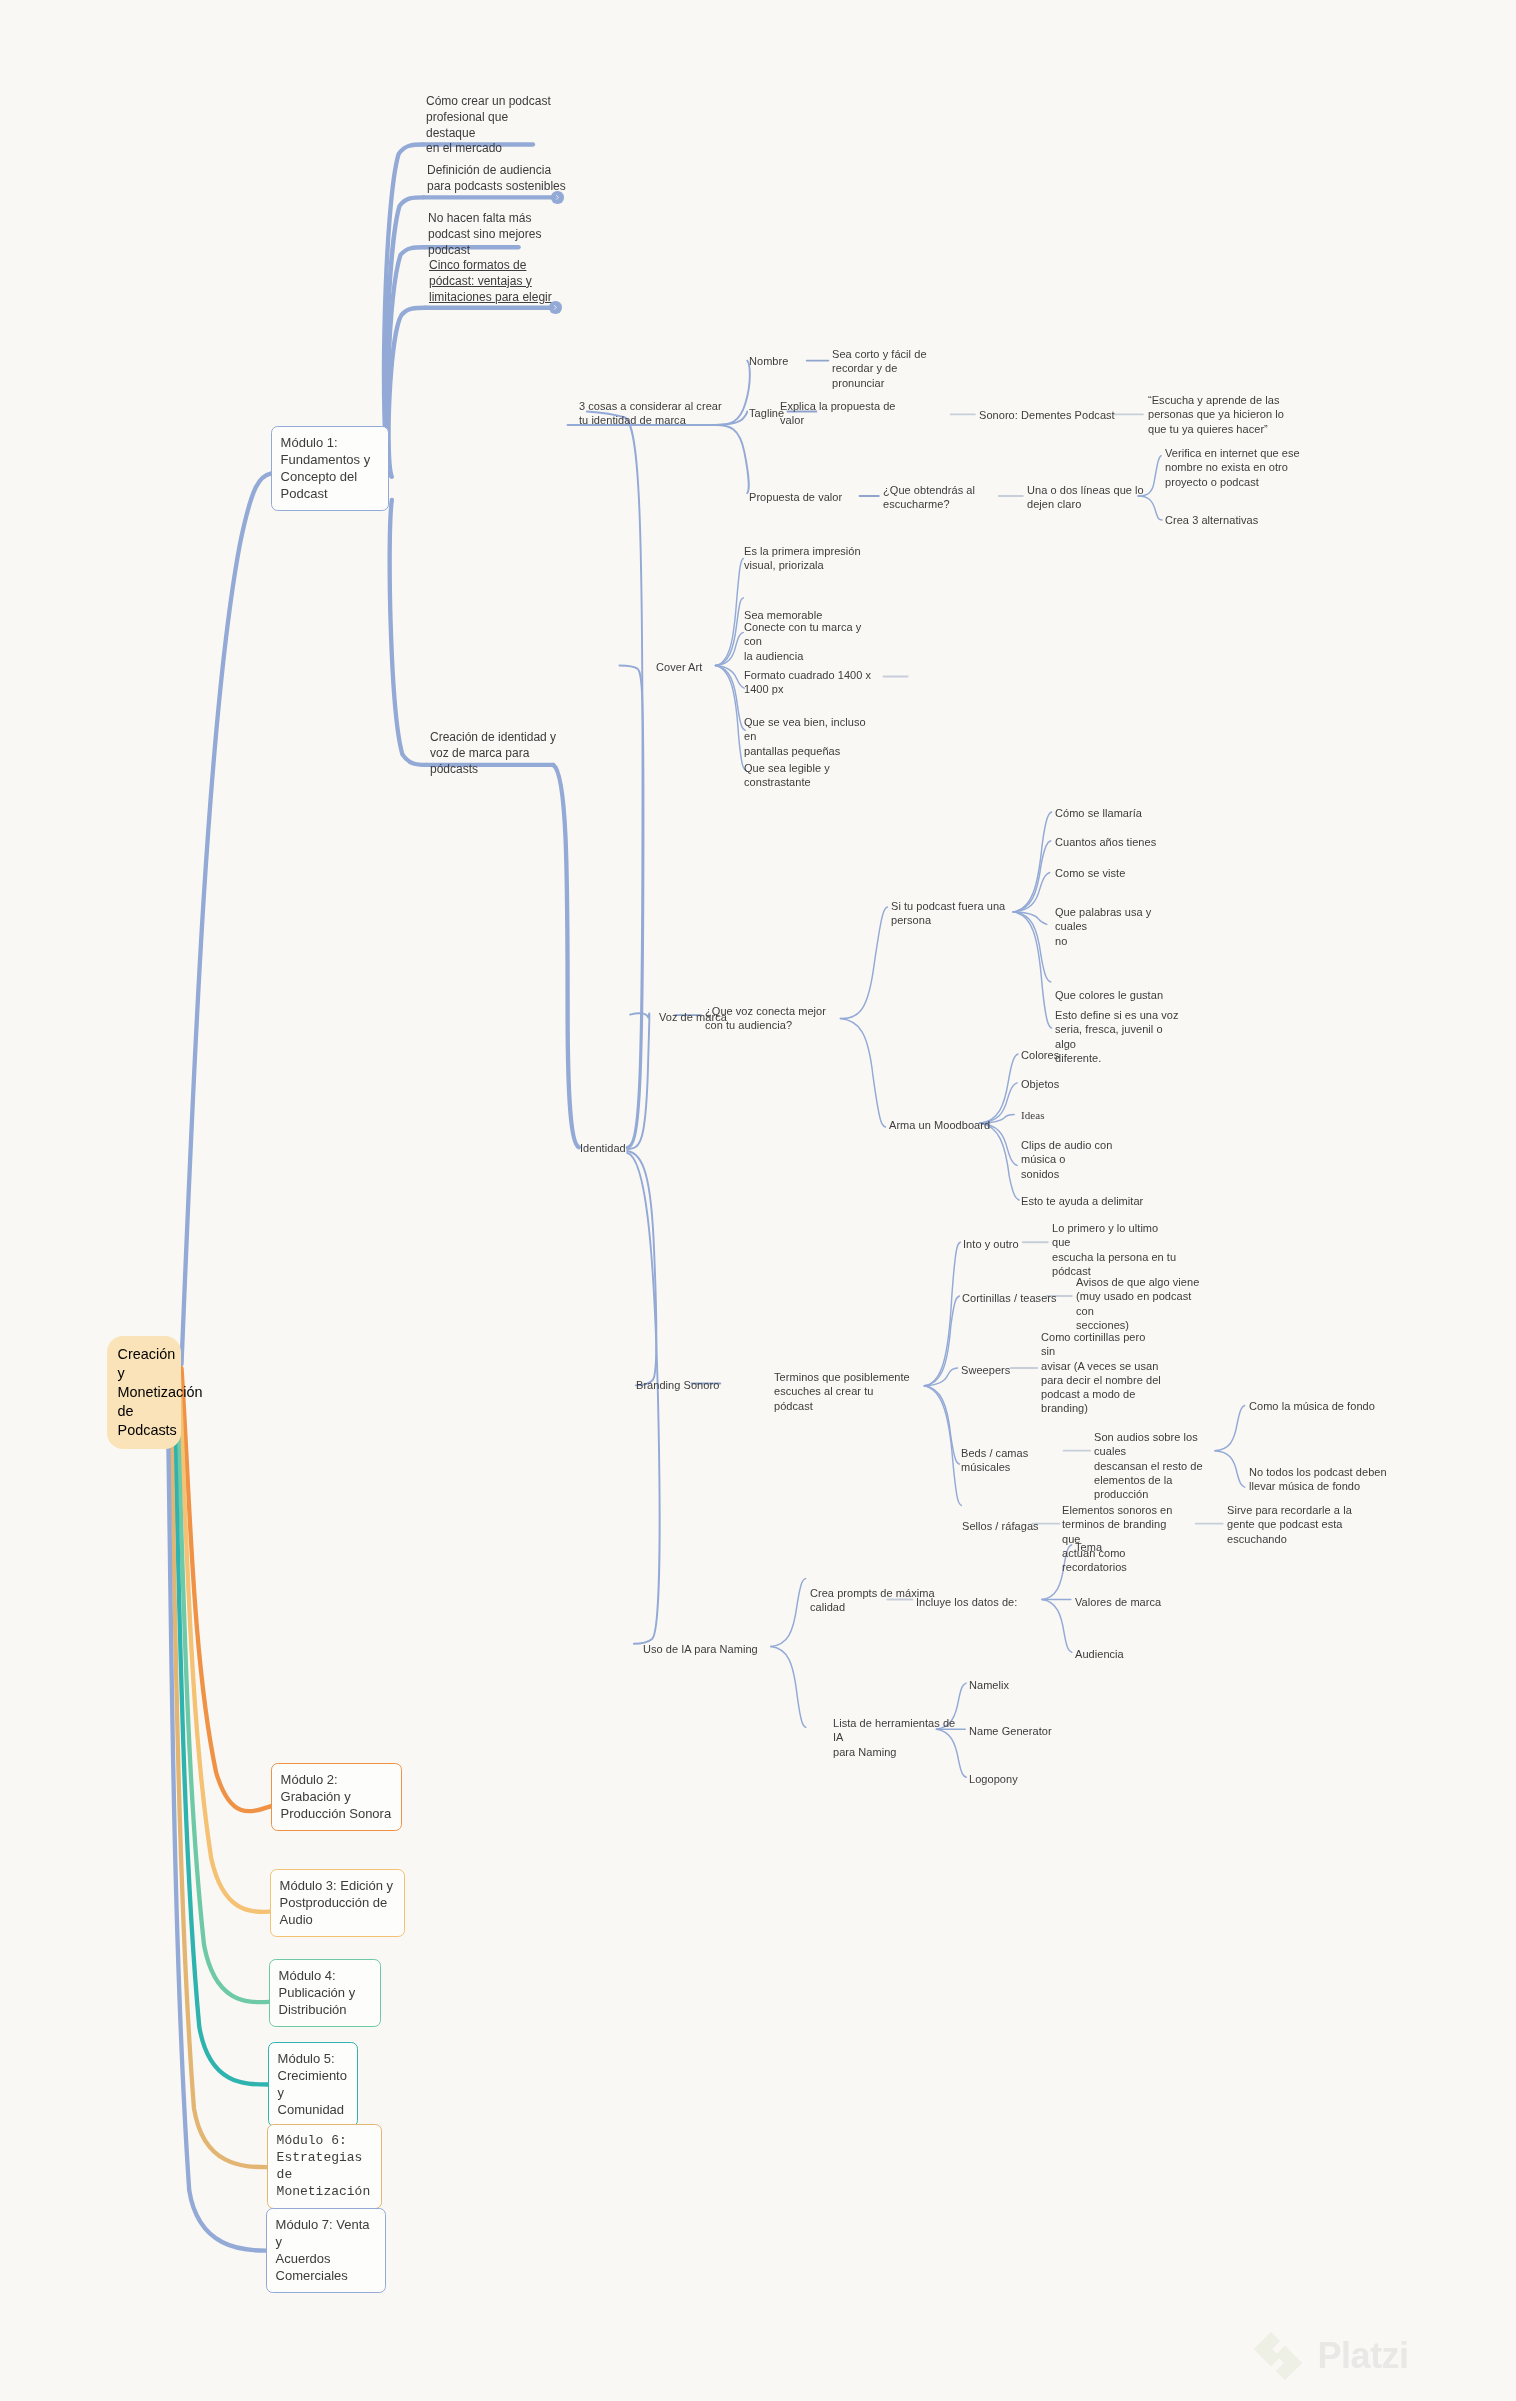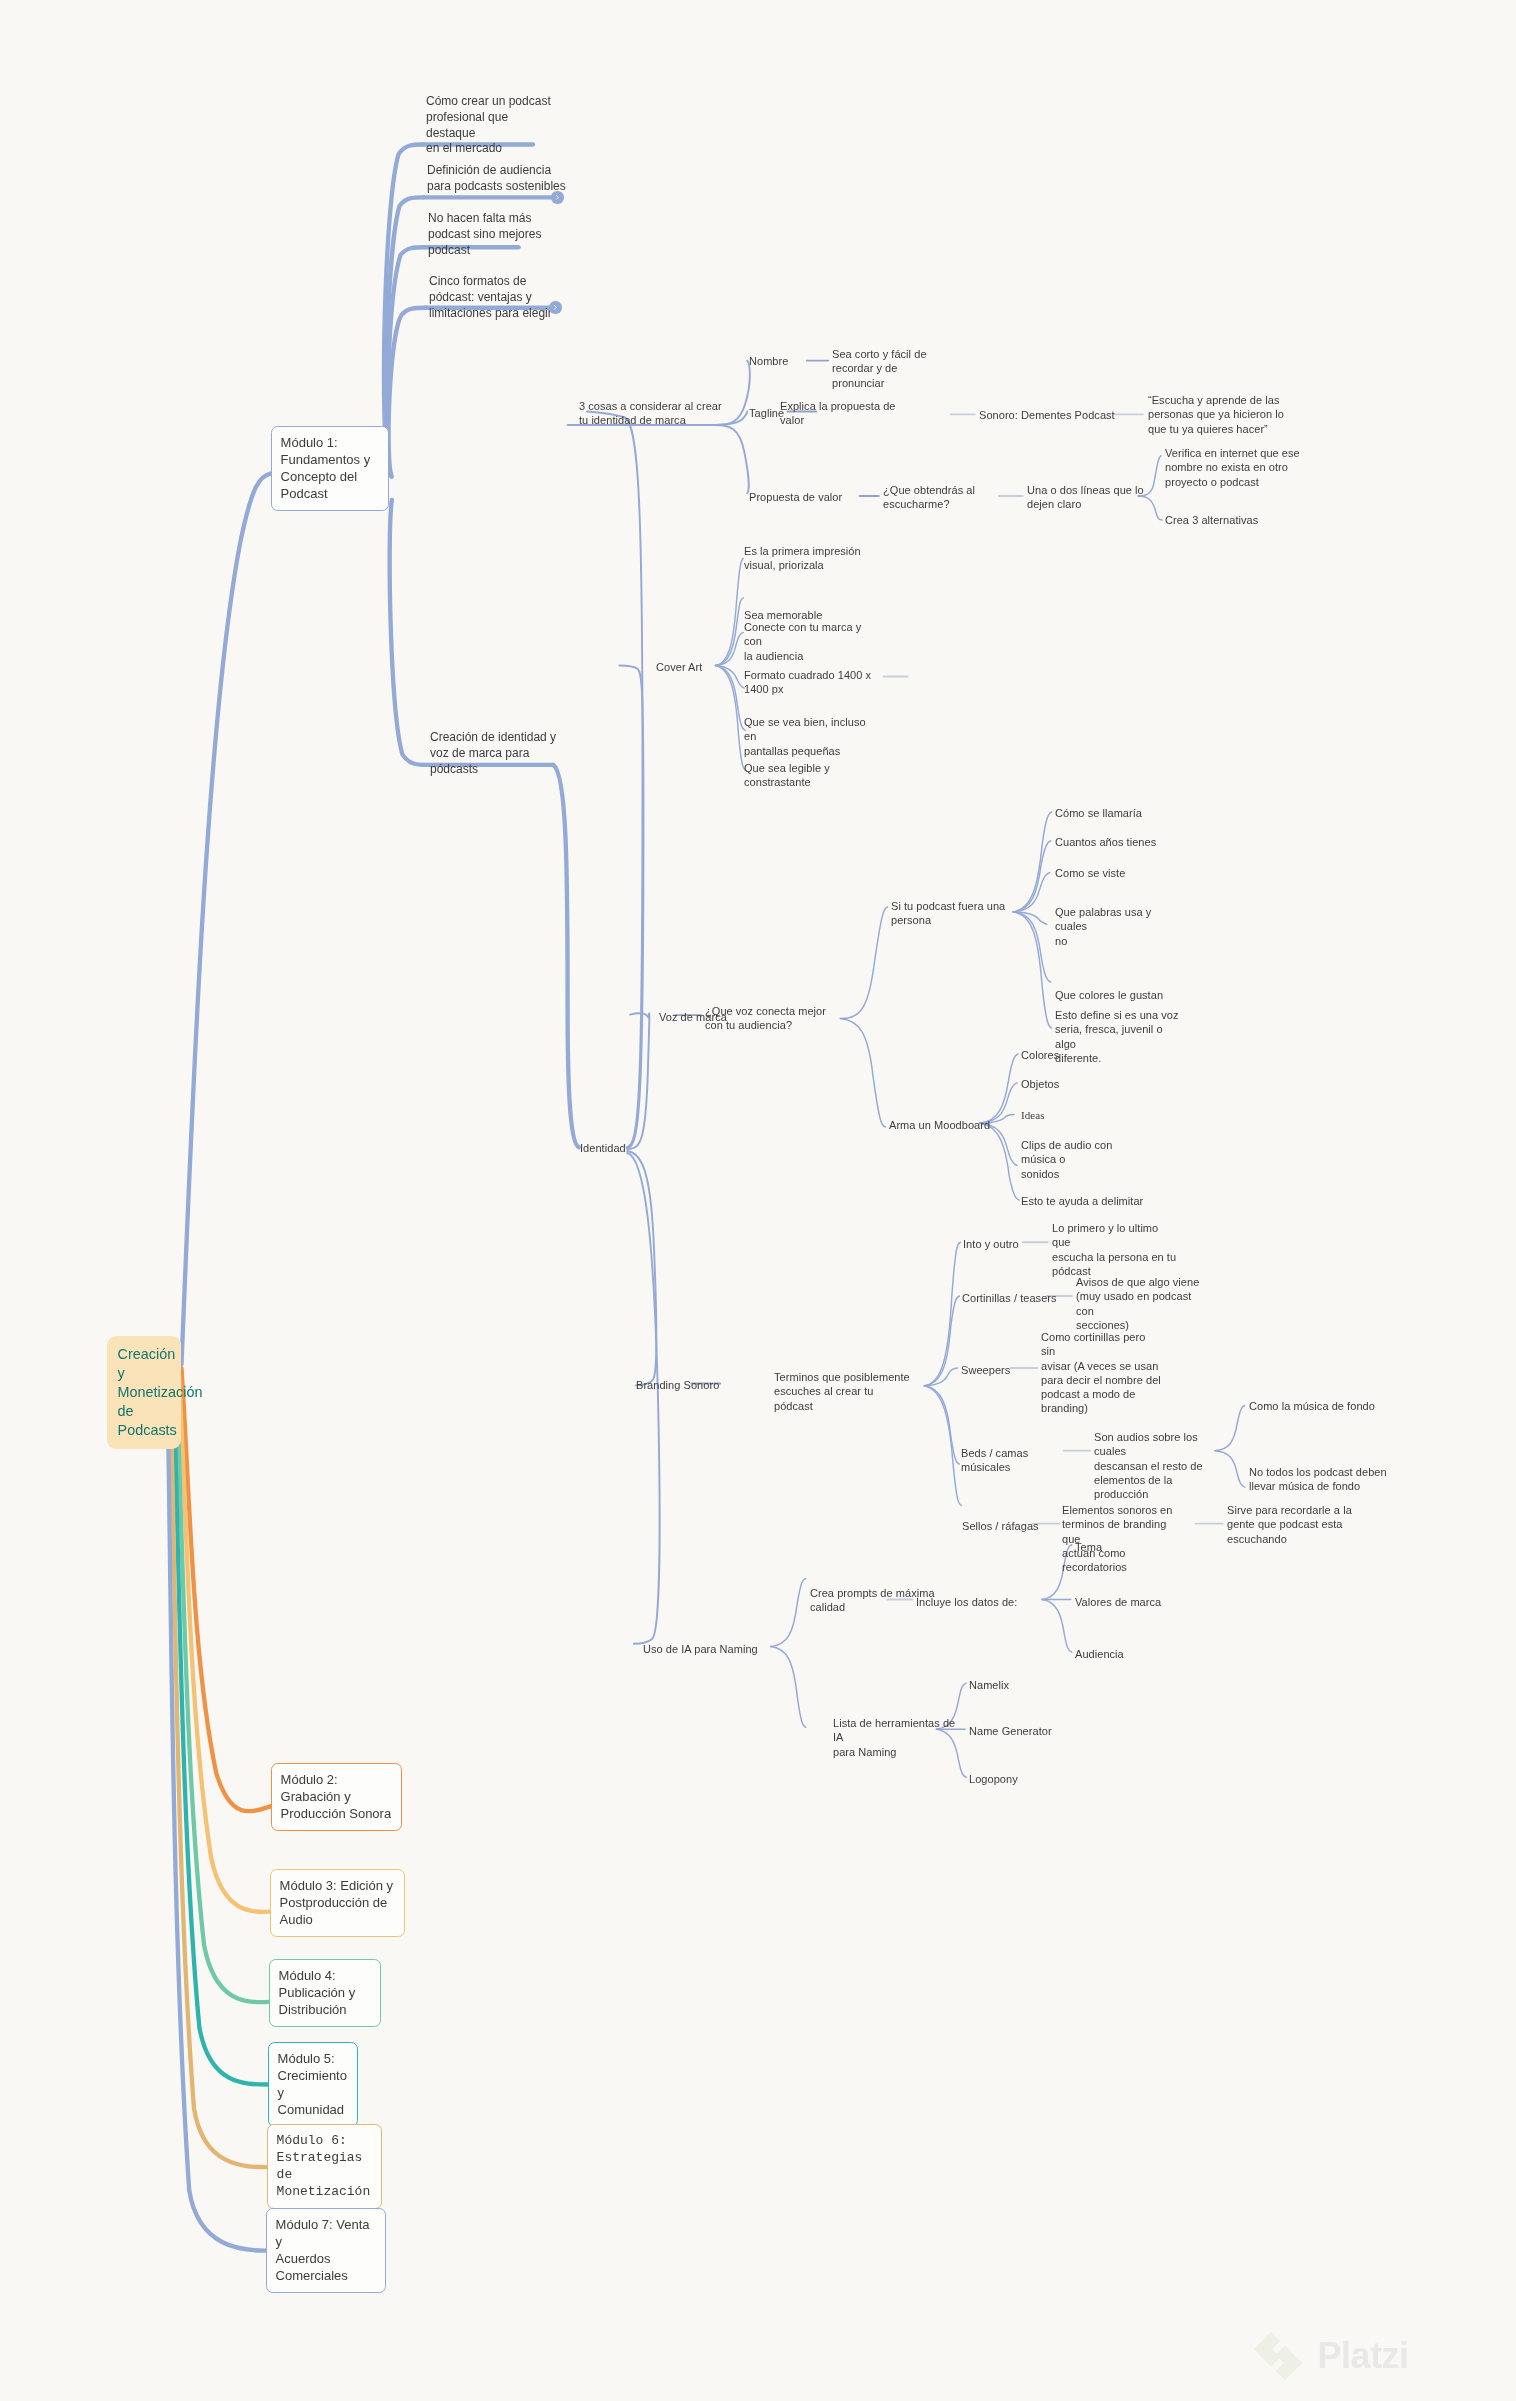--- a/index.html
+++ b/index.html
@@ -40,24 +40,24 @@
     background:#fdfdfc;
     border:1.9px solid #93a9d6;
     padding:6.7px 7.7px 7.7px 8.6px;
     font-size:13px;
     line-height:1.32;
     color:#3c3c3c;
   }
   .box.root{
     background:#fae3b8;
     border:none;
-    border-radius:9px;
+    border-radius:16px;
     padding:8.6px 9.6px 9.6px 10.6px;
     font-size:14.4px;
-    color:#0f766e;
+    color:#000000;
   }
   .box.m2{ border-color:#ef9246; }
   .box.m3{ border-color:#f5c173; }
   .box.m4{ border-color:#6ec9a6; }
   .box.m5{ border-color:#2fb3ae; }
   .box.m6{ border-color:#e3b572;font-family:Liberation Mono, monospace; }
   .box.m7{ border-color:#93a9d6; }
 
   
   .cap{
@@ -247,21 +247,21 @@
   <div class="chev" style="left:551px;top:191px;">
     <svg width="6.7" height="6.7" viewBox="0 0 14 14">
         <path d="M5 3 L9 7 L5 11" fill="none" stroke="#ffffff" stroke-width="1.6" stroke-linecap="round" stroke-linejoin="round"></path>
       </svg>
   </div>
 
   <div class="node cap" style="left:428px;top:211px;width:120px;">No hacen falta más
 podcast sino mejores
 podcast</div>
 
-  <div class="node cap" style="left:429px;top:274px;width:137px;">Cinco formatos de
+  <div class="node cap" style="left:429px;top:258px;width:137px;text-decoration:underline;">Cinco formatos de
 pódcast: ventajas y
 limitaciones para elegir</div>
   <div class="chev" style="left:549px;top:301px;">
     <svg width="6.7" height="6.7" viewBox="0 0 14 14">
         <path d="M5 3 L9 7 L5 11" fill="none" stroke="#ffffff" stroke-width="1.6" stroke-linecap="round" stroke-linejoin="round"></path>
       </svg>
   </div>
 
   <div class="node cap" style="left:430px;top:730px;width:139px;">Creación de identidad y
 voz de marca para

